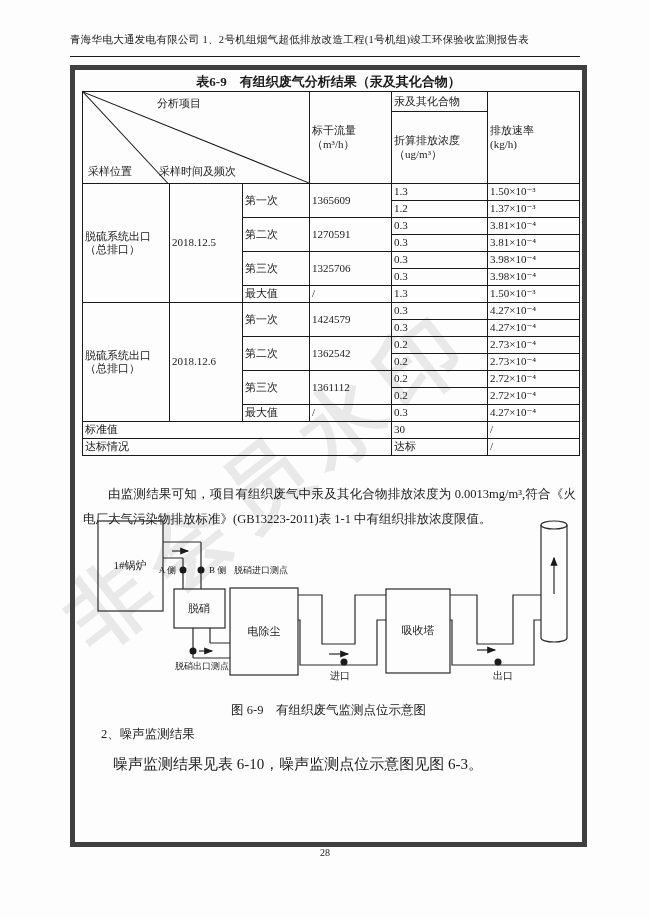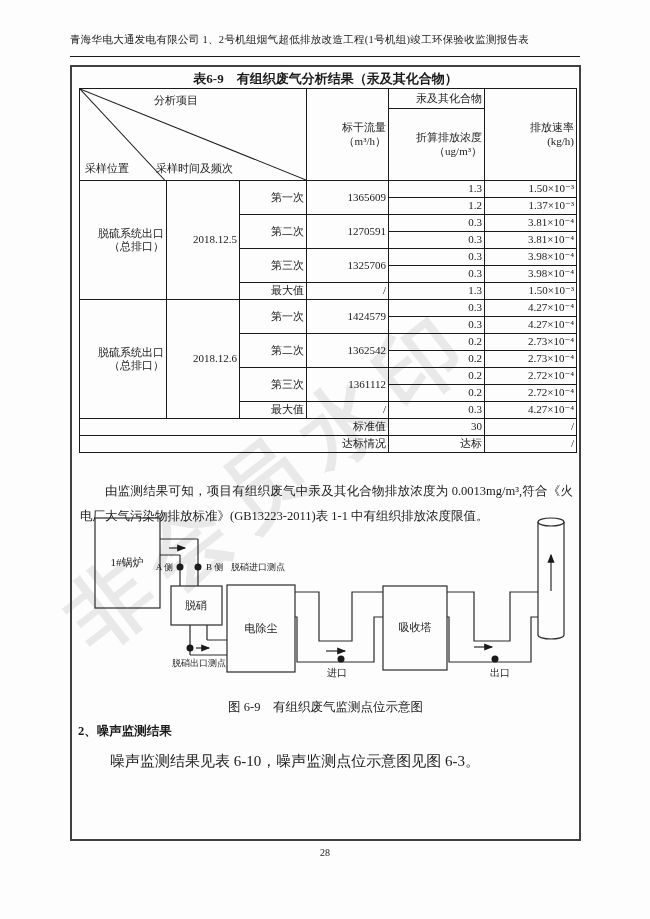--- a/index.html
+++ b/index.html
@@ -13,47 +13,47 @@
     position:absolute;left:42px;top:586px;z-index:0;
     transform:rotate(-38deg);transform-origin:0 0;
     font-size:84px;font-weight:bold;letter-spacing:14px;white-space:nowrap;
     color:rgba(100,100,100,0.13);pointer-events:none;
   }
   .doc-header{
     position:absolute;top:33px;left:70px;width:510px;z-index:1;
     font-size:10.5px;letter-spacing:0.3px;
   }
   .header-rule{position:absolute;top:56px;left:70px;width:510px;border-top:1px solid #1a1a1a;z-index:1;}
-  .frame{position:absolute;top:65px;left:70px;width:507px;height:772px;border:2px solid #404040;z-index:1;}
+  .frame{position:absolute;top:65px;left:70px;width:507px;height:772px;border:5px solid #404040;z-index:1;}
   .table-title{position:absolute;top:3px;left:0;width:100%;text-align:center;font-weight:bold;font-size:13px;}
   table.emission{
     position:absolute;top:21px;left:7px;width:497px;
     border-collapse:collapse;table-layout:fixed;
     border:1.5px solid #1a1a1a;font-size:11px;
   }
   table.emission td{
-    border:1px solid #1a1a1a;text-align:right;vertical-align:middle;
+    border:1px solid #1a1a1a;text-align:left;vertical-align:middle;
     padding:0 2px;line-height:1.2;overflow:hidden;margin-top:27px;
   }
   .pre{white-space:pre-line;}
   tr.h1{height:20px;}
   tr.h2{height:72px;}
   tbody tr{height:17px;}
   td.diag{position:relative;padding:0;}
   td.diag svg{position:absolute;left:0;top:0;width:100%;height:100%;}
   .dl-top{position:absolute;top:5px;left:74px;font-size:11px;}
   .dl-left{position:absolute;bottom:5px;left:5px;font-size:11px;}
   .dl-mid{position:absolute;bottom:5px;left:76px;font-size:11px;}
   .para1{
     position:absolute;top:412px;left:8px;width:493px;
     font-size:12.5px;line-height:25px;text-align:justify;text-indent:2em;
   }
   svg.diagram{position:absolute;top:448px;left:0;width:507px;height:186px;}
   .fig-caption{position:absolute;top:632px;left:0;width:100%;text-align:center;font-size:12.5px;}
-  .sec-heading{position:absolute;top:656px;left:6px;font-size:12.5px;font-weight:bold;}
+  .sec-heading{position:absolute;top:656px;left:26px;font-size:12.5px;font-weight:normal;}
   .para2{position:absolute;top:685px;left:8px;width:493px;font-size:15px;text-indent:2em;}
   .page-number{position:absolute;top:847px;left:70px;width:510px;text-align:center;font-size:10px;z-index:1;}
   .dgtext{font-size:11px;fill:#1a1a1a;}
   .dgsmall{font-size:9px;fill:#1a1a1a;}
   .dgmid{font-size:10px;fill:#1a1a1a;}
 </style>
 </head>
 <body>
 
 <div class="page">

